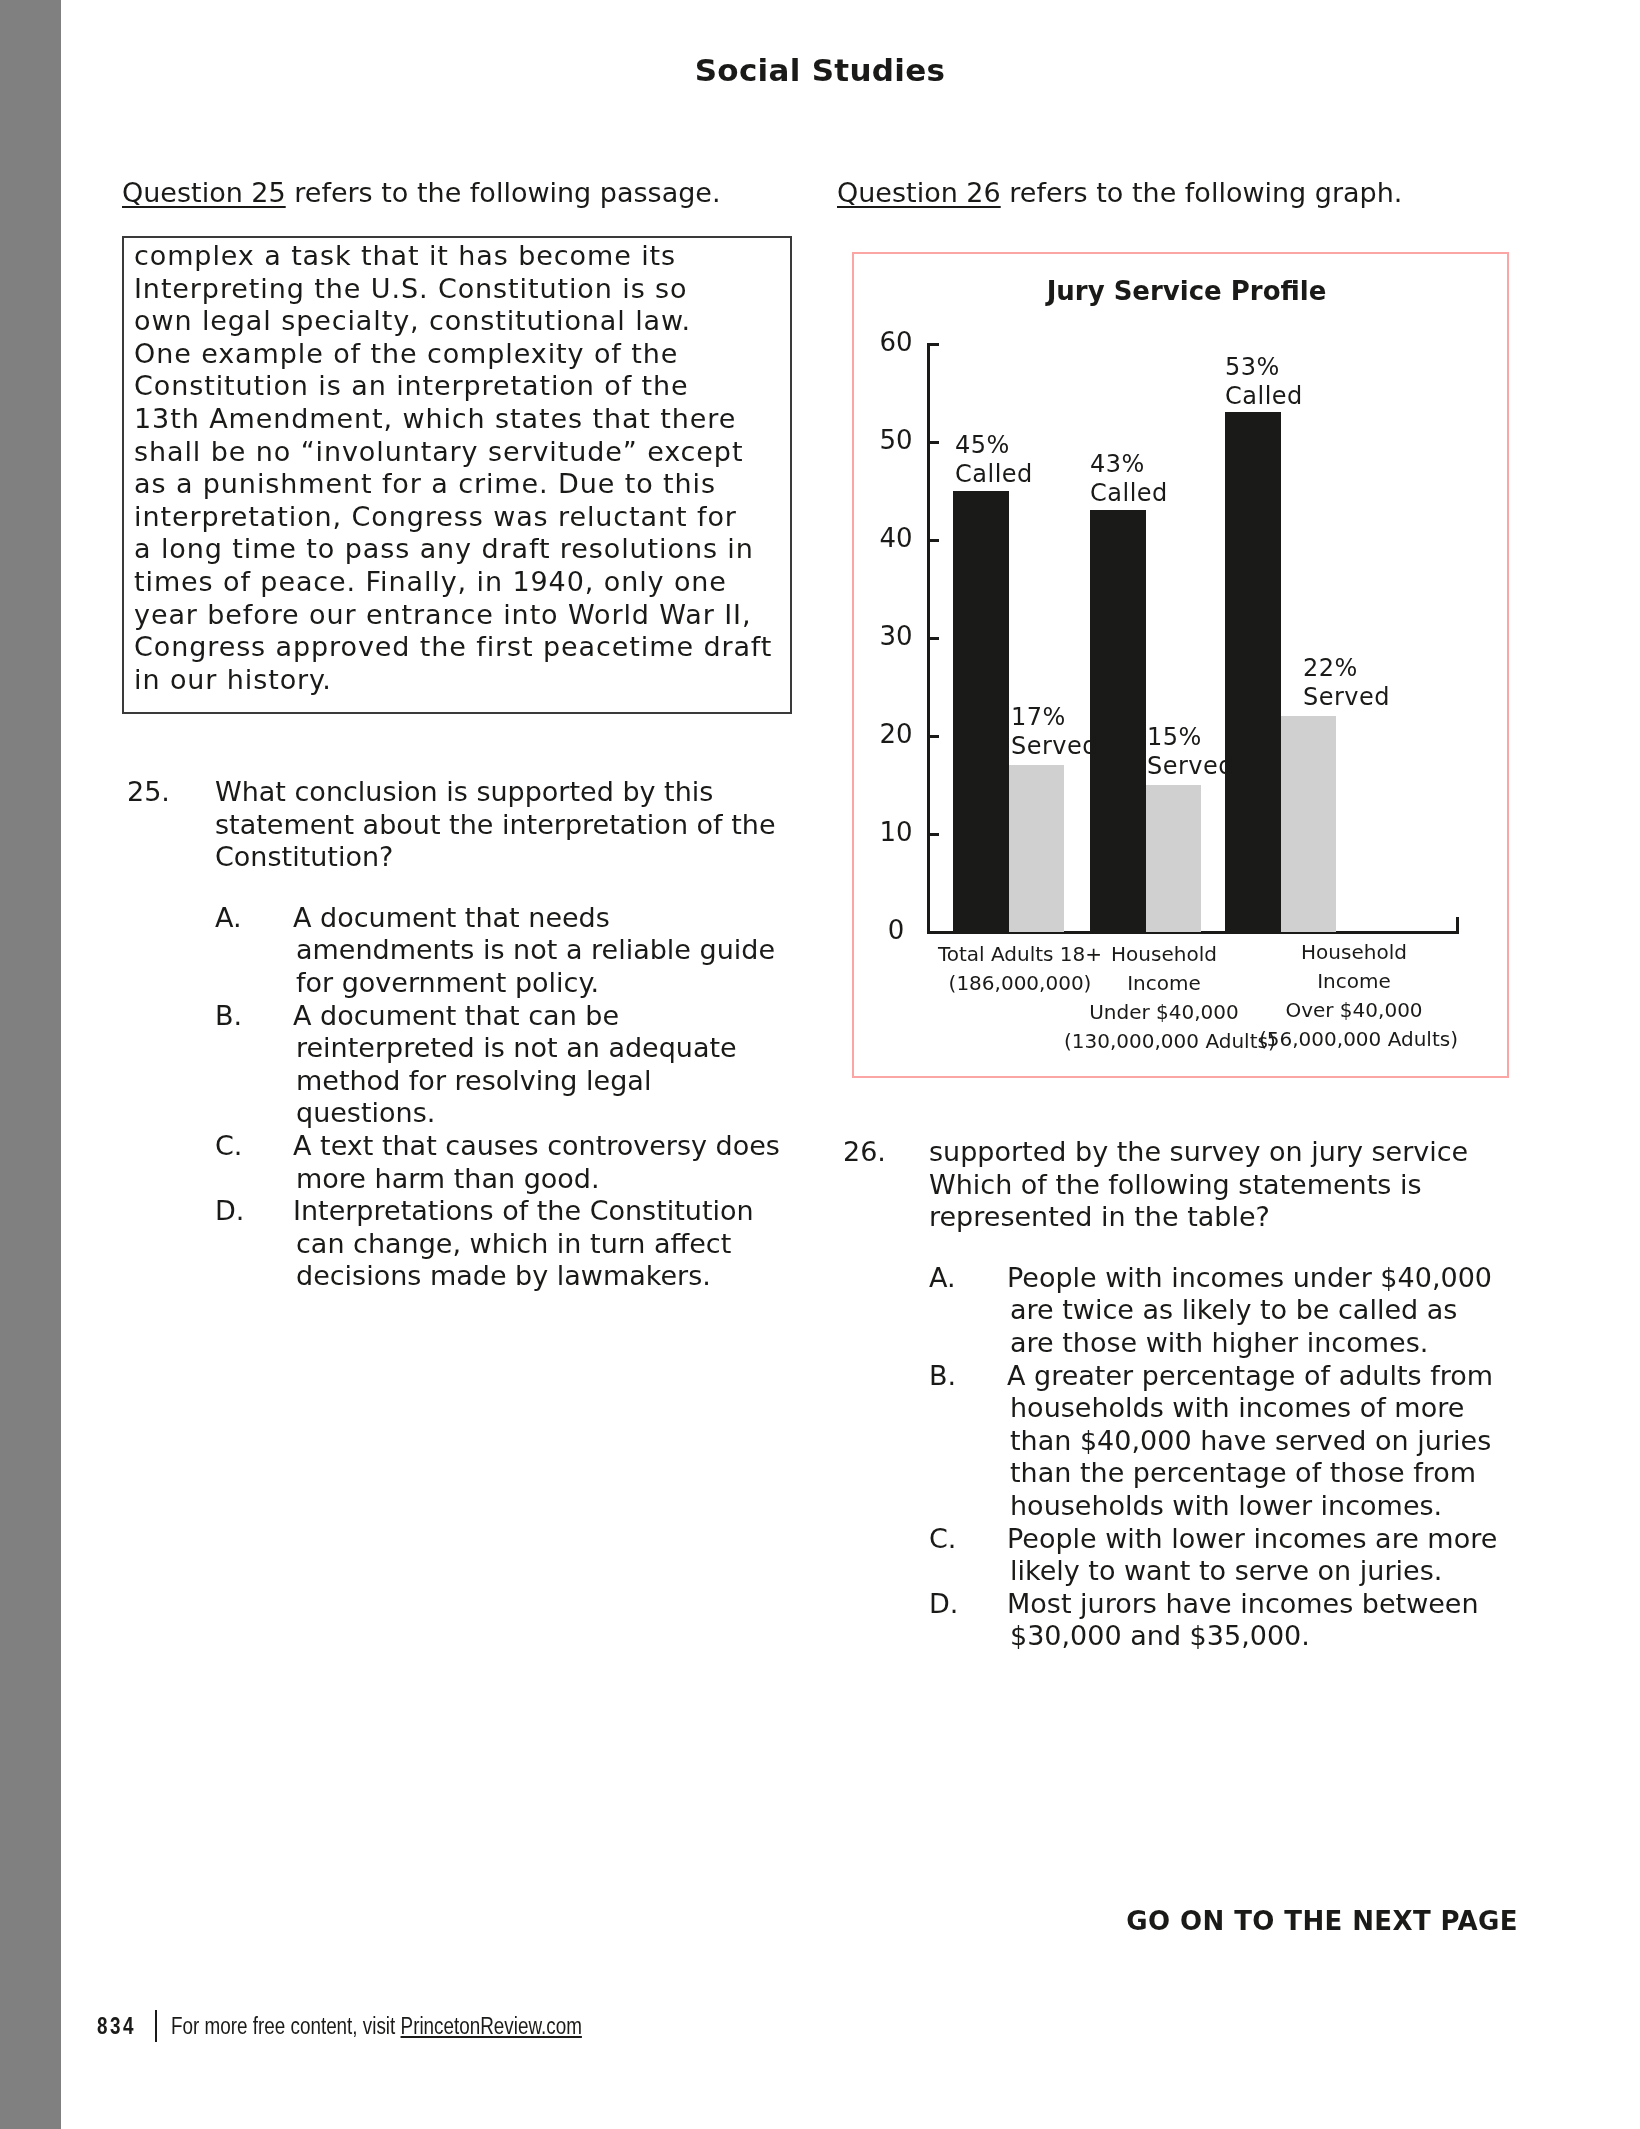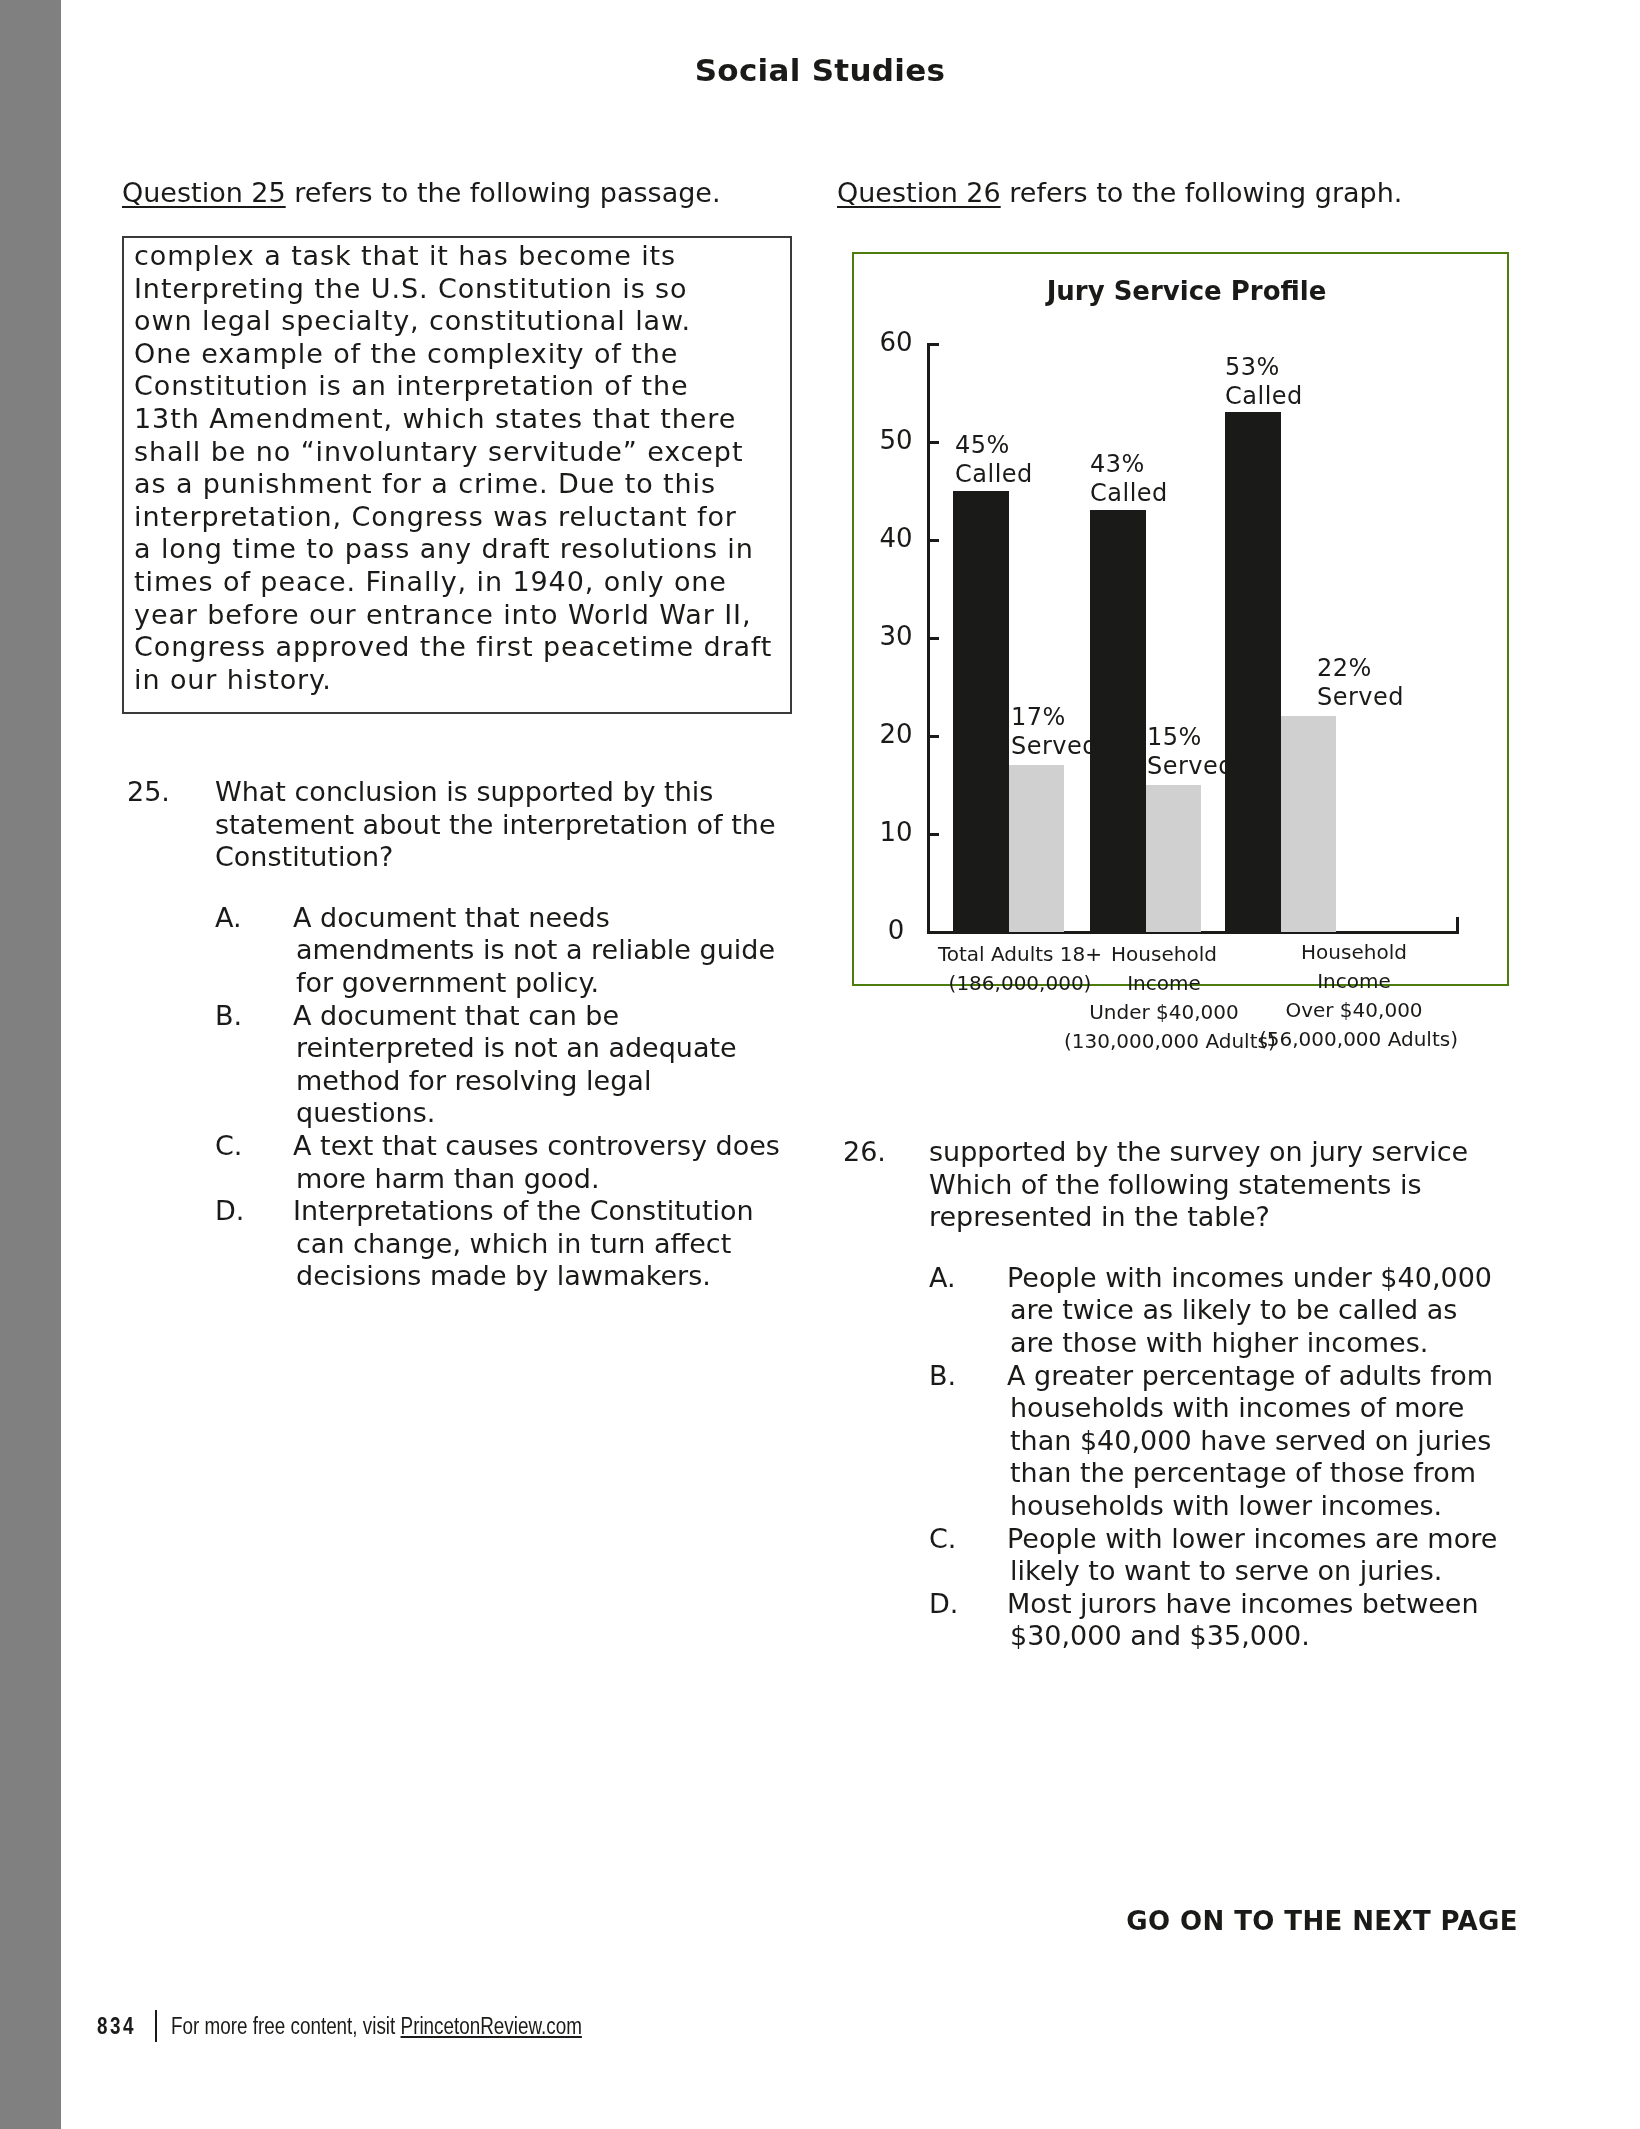--- a/index.html
+++ b/index.html
@@ -30,22 +30,22 @@
   .q-num { width:88px; flex:none; }
   .q-text { white-space:nowrap; }
   .choices { margin-top:28px; margin-left:88px; }
   .choice { display:flex; }
   .choice-letter { width:78px; flex:none; }
   .choice-text { white-space:nowrap; }
   .choice-text div { }
   .choice-text div + div { padding-left:3px; }
 
   .chart-box {
-    position:absolute; left:852px; top:252px; width:657px; height:734px;
-    border:2px solid #4d7c0f; box-sizing:border-box;
+    position:absolute; left:852px; top:252px; width:657px; height:826px;
+    border:2px solid #fca5a5; box-sizing:border-box;
   }
   .chart-title {
     position:absolute; left:0; width:100%; top:22px; text-align:center;
     font-weight:bold; font-size:26px; margin-left:70px;
   }
   .y-axis-line { position:absolute; background:#1a1a18; }
   .tick-label { position:absolute; font-size:26px; text-align:center; width:40px; }
   .bar { position:absolute; }
   .bar-label { position:absolute; font-size:24px; line-height:29px; white-space:nowrap; letter-spacing:0.5px; }
   .cat-label { position:absolute; font-size:20px; line-height:29px; text-align:center; white-space:nowrap; }
@@ -180,21 +180,21 @@
       <div>Called</div>
     </div>
   <div class="bar-label" style="left:293px; top:469px;">
       <div>15%</div>
       <div>Served</div>
     </div>
   <div class="bar-label" style="left:371px; top:99px;">
       <div>53%</div>
       <div>Called</div>
     </div>
-  <div class="bar-label" style="left:463px; top:400px;">
+  <div class="bar-label" style="left:449px; top:400px;">
       <div>22%</div>
       <div>Served</div>
     </div>
 
   <div class="cat-label" style="left:76px; width:180px; top:686px;">
     <div>Total Adults 18+</div>
       <div>(186,000,000)</div>
   </div>
   <div class="cat-label" style="left:210px; width:200px; top:686px;">
     <div>Household</div>

